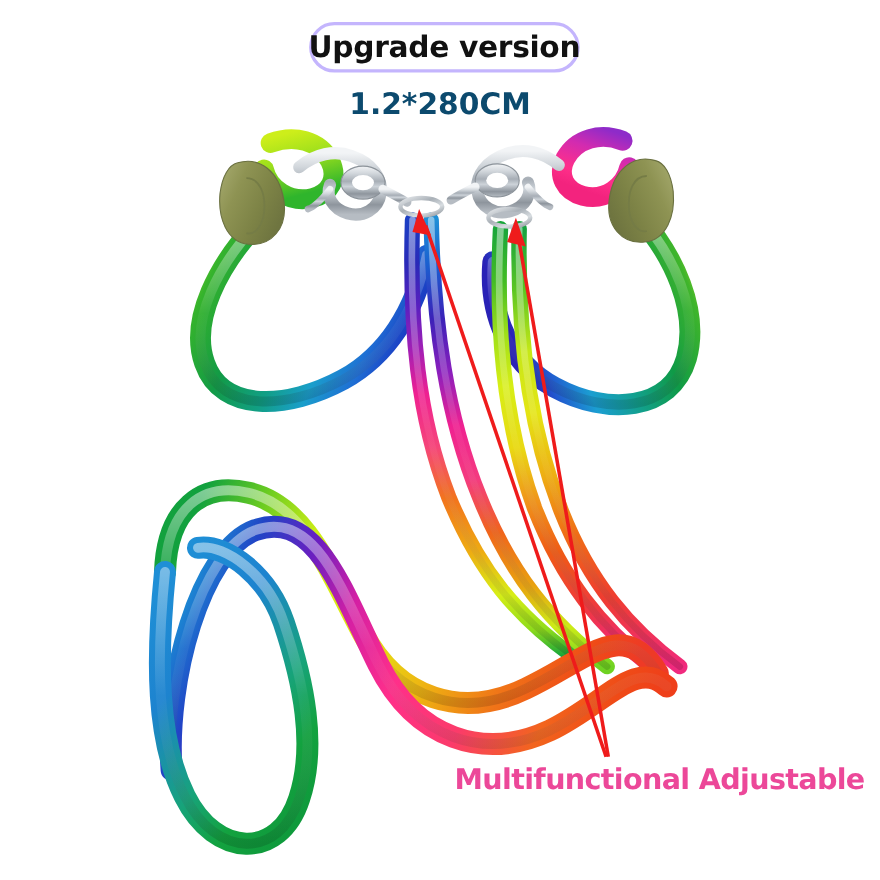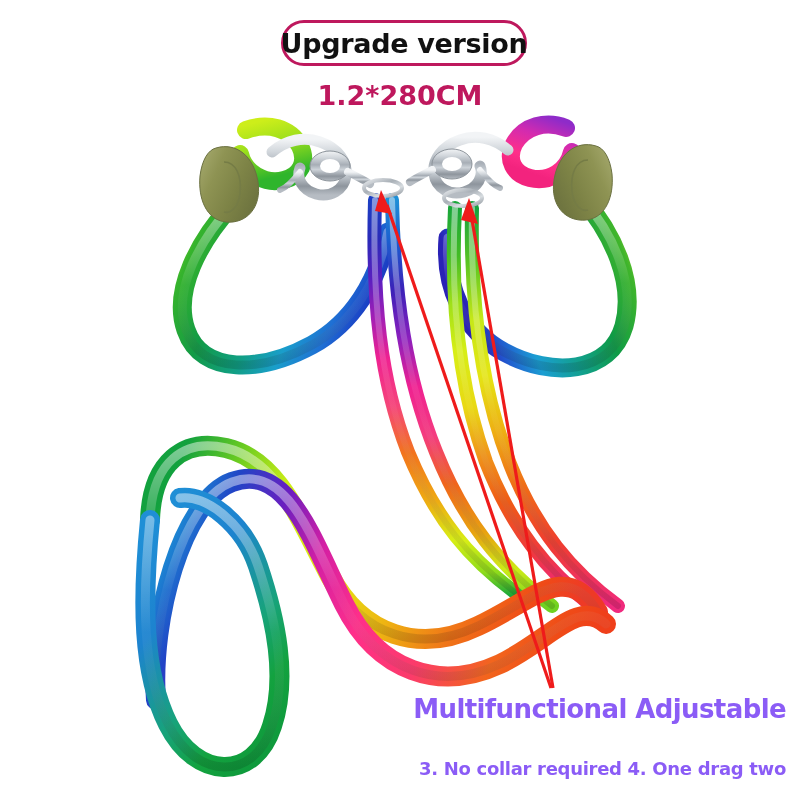--- a/index.html
+++ b/index.html
@@ -3,37 +3,37 @@
 <meta charset="utf-8">
 <style>
   html,body{margin:0;padding:0;background:#fff;}
   body{width:800px;height:800px;overflow:hidden;
        font-family:"Liberation Sans",sans-serif;}
   .stage{position:relative;width:800px;height:800px;background:#ffffff;}
 
   
   .title-pill{
     position:absolute;left:281px;top:20px;width:246px;height:46px;
-    border:3px solid #be185d;border-radius:26px;background:#fff;
+    border:3px solid #c4b5fd;border-radius:26px;background:#fff;
     display:flex;align-items:center;justify-content:center;
     box-sizing:border-box;
   }
   .title-pill span{
     font-family:"DejaVu Sans",sans-serif;
     font-weight:bold;font-size:27px;color:#111;letter-spacing:-0.3px;
     line-height:1;white-space:nowrap;
   }
   .size-label{
     position:absolute;left:0;top:80px;width:800px;text-align:center;
     font-family:"DejaVu Sans",sans-serif;
-    font-weight:bold;font-size:27px;color:#be185d;letter-spacing:0px;
+    font-weight:bold;font-size:27px;color:#0c4a6e;letter-spacing:0px;
   }
 
   
-  .ann{position:absolute;right:14px;text-align:right;color:#8b5cf6;
+  .ann{position:absolute;right:14px;text-align:right;color:#ec4899;
        font-family:"DejaVu Sans",sans-serif;font-weight:bold;white-space:nowrap;}
   .ann-head{top:694px;font-size:26px;letter-spacing:-0.6px;}
   .ann-l1{top:732px;font-size:18px;letter-spacing:-0.3px;}
   .ann-l2{top:758px;font-size:18px;letter-spacing:-0.3px;}
 
   .art{position:absolute;left:0;top:0;width:800px;height:800px;}
 </style>
 </head>
 <body>
 
@@ -295,15 +295,14 @@
     </g>
   </svg>
 
   <div class="title-pill">
     <span>Upgrade version</span>
   </div>
 
   <div class="size-label">1.2*280CM</div>
 
   <div class="ann ann-head">Multifunctional Adjustable</div>
-  <div class="ann ann-l2">3. No collar required 4. One drag two</div>
 
 </div>
 
 </body></html>

